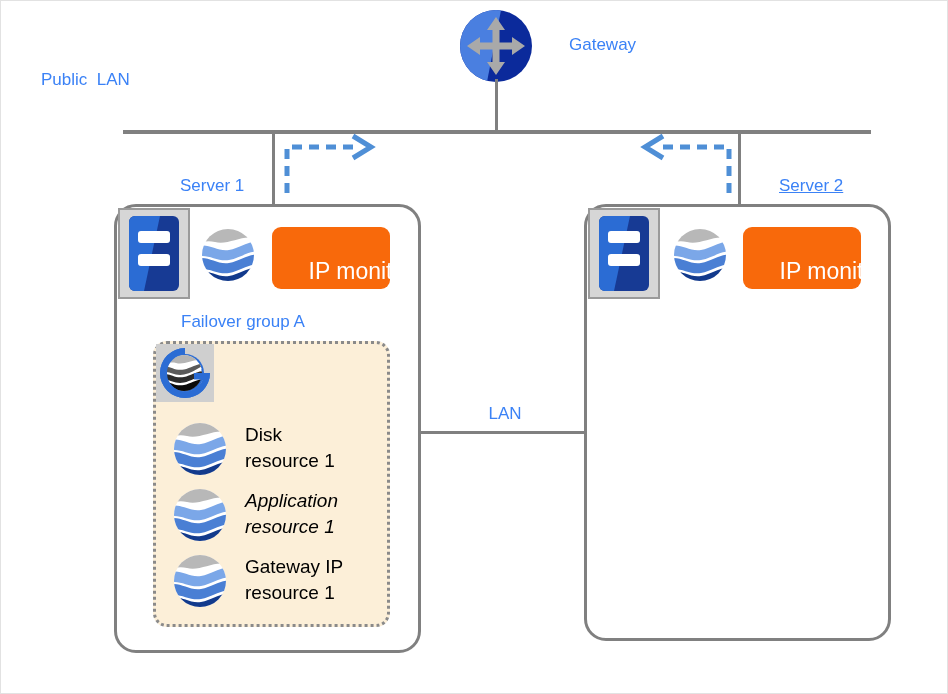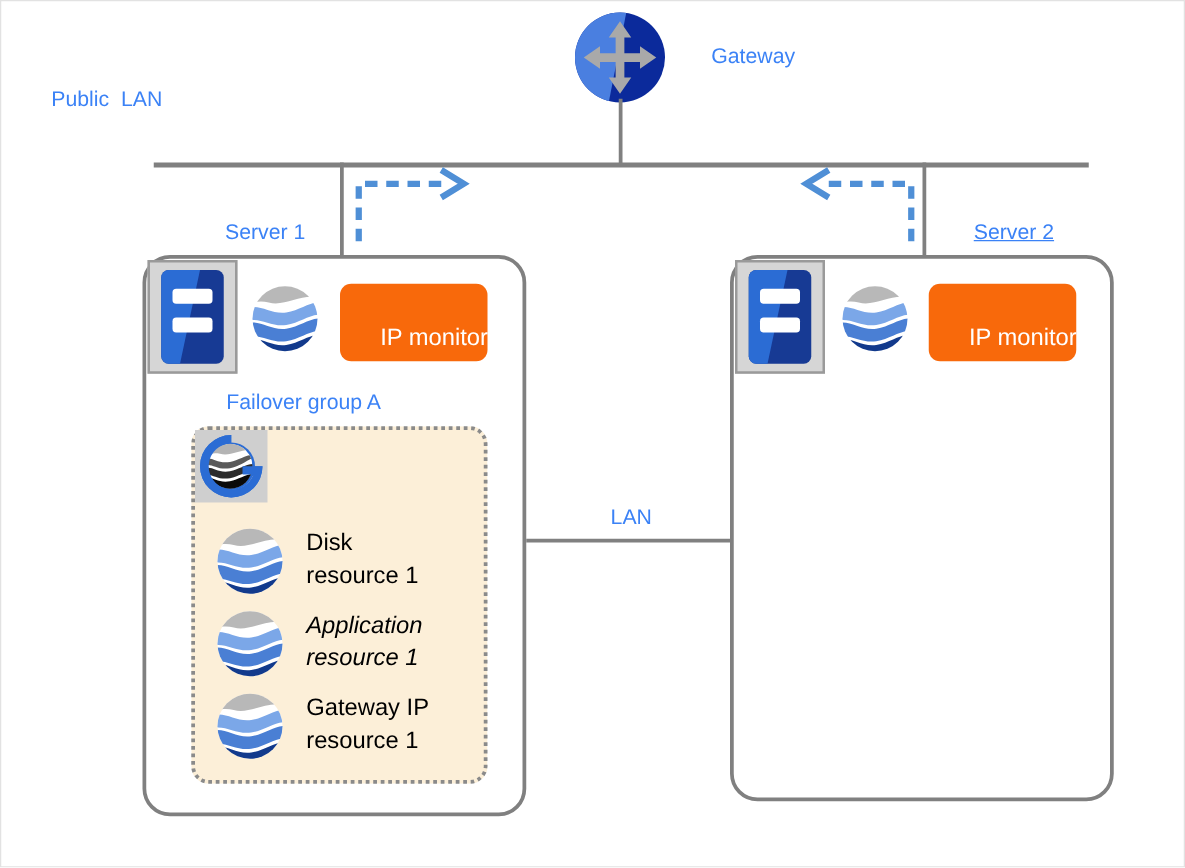--- a/index.html
+++ b/index.html
@@ -64,21 +64,21 @@
     border-radius: 14px;
     box-sizing: border-box;
   }
 
   
   .badge {
     position: absolute;
     background: #f8690b;
     border-radius: 9px;
     color: #ffffff;
-    font-size: 19px;
+    font-size: 23px;
     line-height: 24px;
     padding: 8px 11px 9px 11px;
     box-sizing: border-box;
     white-space: pre;
   }
 
   
   .server-icon-wrap {
     position: absolute;
     background: #d6d6d6;

